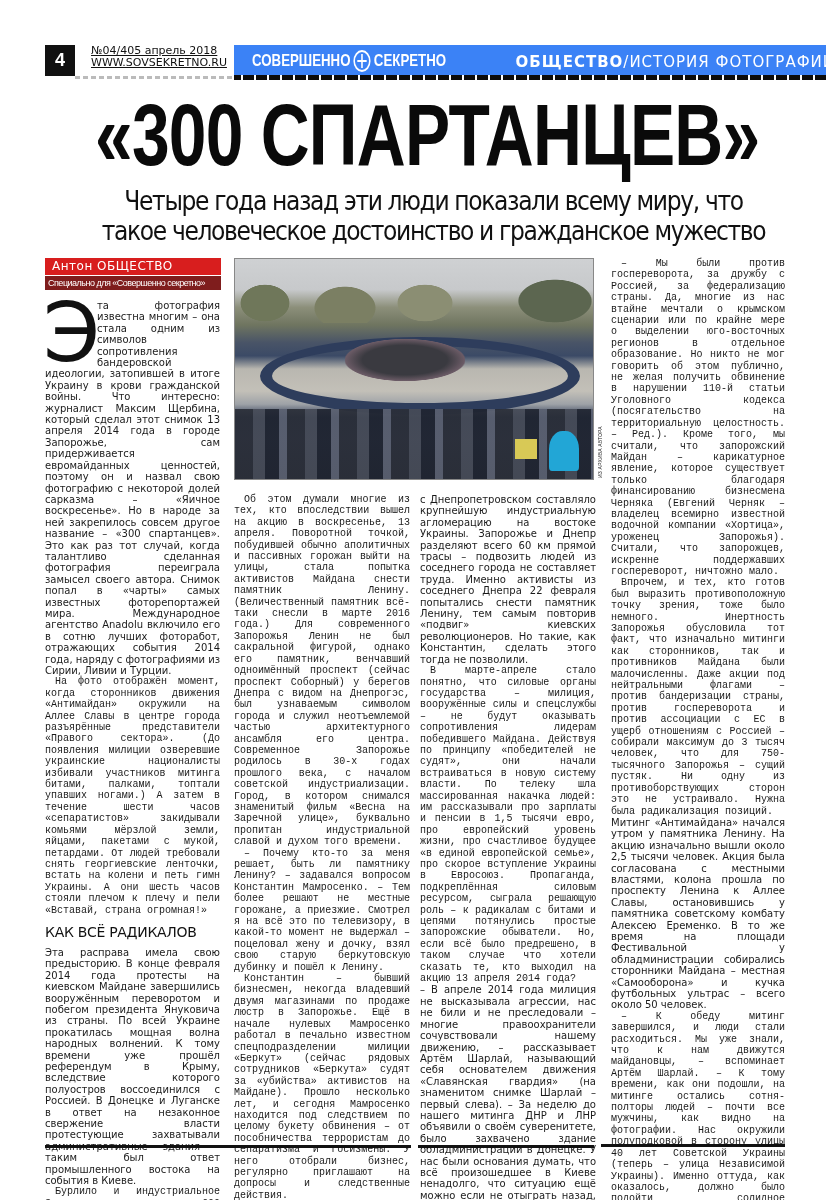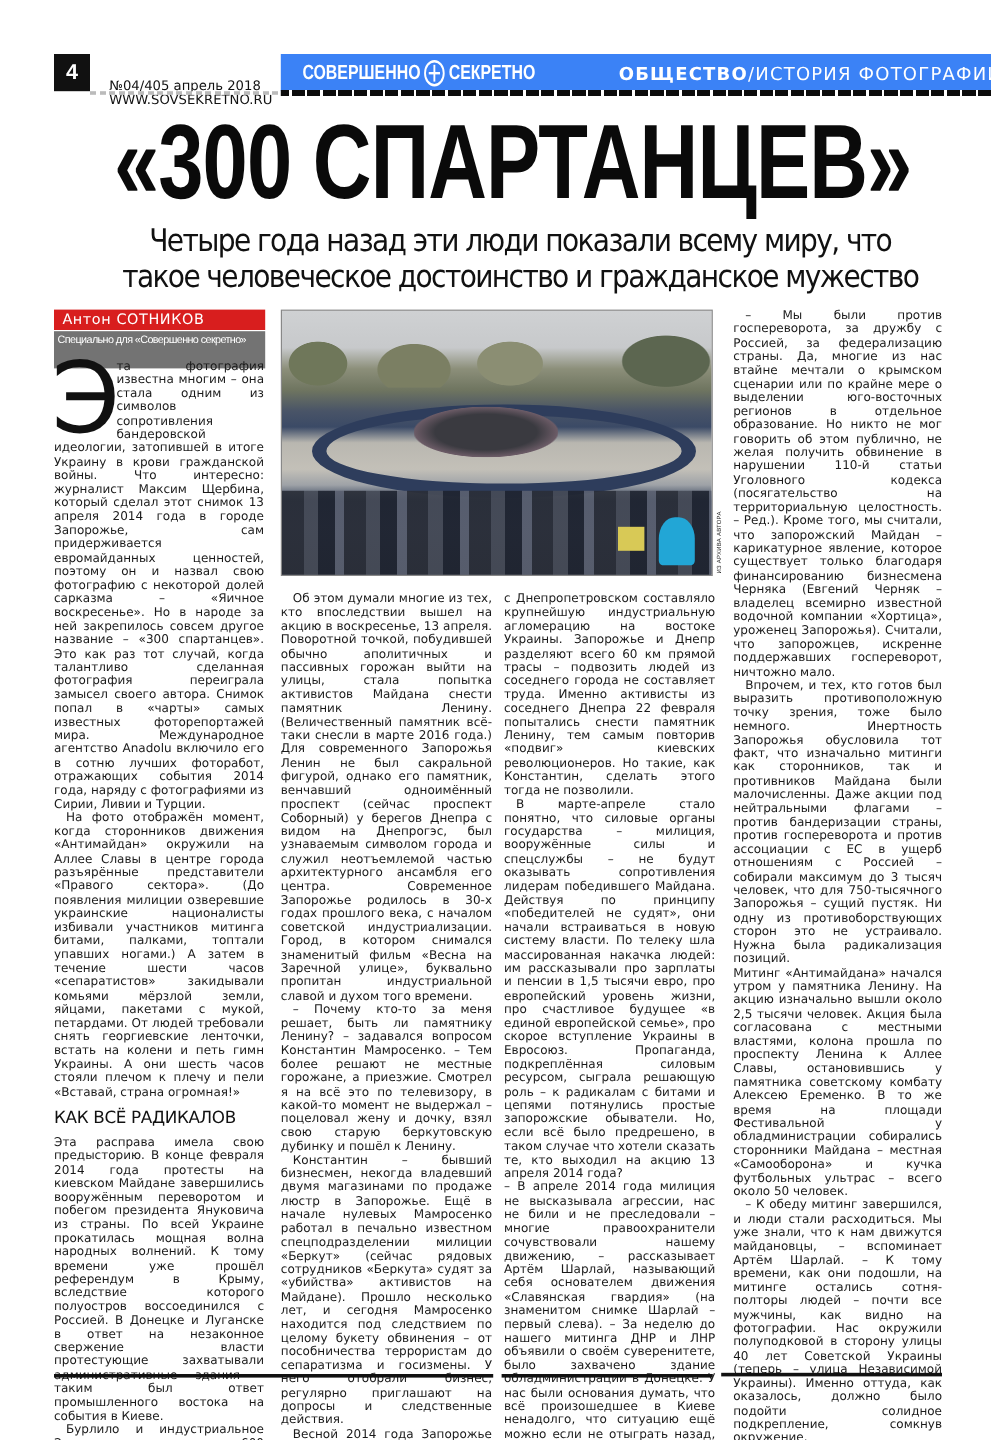--- a/index.html
+++ b/index.html
@@ -3,21 +3,21 @@
 <meta charset="utf-8">
 <style>
   * { box-sizing: border-box; margin: 0; padding: 0; }
   html, body { width: 826px; height: 1200px; background: #ffffff; overflow: hidden; }
   body { position: relative; font-family: "Liberation Sans", sans-serif; color: #111; }
 
   
   .hdr { position: absolute; top: 45px; left: 45px; width: 326px; height: 31px; }
   .hdr-num { position: absolute; left: 0; top: 0; width: 30px; height: 31px; background: #111; color: #fff;
              font: bold 18px "Liberation Sans", sans-serif; display: flex; align-items: center; justify-content: center; }
-  .hdr-issue { position: absolute; left: 46px; top: 21px; font: 11px "DejaVu Sans", sans-serif; line-height: 12px; color: #111; white-space: nowrap; }
+  .hdr-issue { position: absolute; left: 46px; top: 0; font: 11px "DejaVu Sans", sans-serif; line-height: 12px; color: #111; white-space: nowrap; text-decoration: underline; }
   .hdr-bar { position: absolute; top: 45px; left: 234px; width: 631px; height: 31px; background: #3b82f6; padding-left: 20px; }
   .hdr-bar::after { content: ""; position: absolute; left: 0; right: 0; bottom: -4px; height: 5px;
              background: repeating-linear-gradient(90deg, #0c0c0c 0 7px, #fff 7px 9px, #0c0c0c 9px 13px); }
   .hdr-under { position: absolute; top: 76px; left: 75px; width: 160px; height: 3px;
              background: repeating-linear-gradient(90deg, #bbb 0 5px, #fff 5px 8px); }
   .brand { position: absolute; left: 18px; top: 5px; color: #fff; font: bold 17px "Liberation Sans", sans-serif;
            transform: scaleX(0.78); transform-origin: left center; letter-spacing: 0; white-space: nowrap; display: flex; align-items: center; }
   .brand-globe { display: inline-block; width: 22px; height: 22px; border-radius: 50%; border: 2px solid #fff; margin: 0 4px; position: relative; }
   .brand-globe::before { content: ""; position: absolute; left: 3px; right: 3px; top: 8px; height: 2px; background: #fff; }
   .brand-globe::after { content: ""; position: absolute; top: 2px; bottom: 2px; left: 8px; width: 2px; background: #fff; }
@@ -29,26 +29,26 @@
               font: bold 88px "Liberation Sans", sans-serif; line-height: 86px; color: #0a0a0a;
               transform: scaleX(0.77); transform-origin: center top; white-space: nowrap; letter-spacing: -1px; }
   .subhead { position: absolute; top: 186px; left: 0; width: 826px; text-align: center;
              font: 26px "DejaVu Sans", sans-serif; line-height: 30px; color: #111;
              letter-spacing: -1.5px; padding-left: 41px; }
   .subhead .line { display: block; transform: scaleX(0.9); white-space: nowrap; }
 
   
   .byline { position: absolute; top: 258px; left: 45px; width: 176px; }
   .byline-name { background: #d81e1e; color: #fff; font: 12px "DejaVu Sans", sans-serif; height: 17px; line-height: 17px; padding-left: 7px; letter-spacing: .5px; }
-  .byline-role { background: #737373; color: #fff; font: 9px "Liberation Sans", sans-serif; height: 31px; line-height: 14px; padding-left: 3px; margin-top: 1px; letter-spacing: -0.5px; white-space: nowrap; overflow: hidden; }
+  .byline-role { background: #7f1d1d; color: #fff; font: 9px "Liberation Sans", sans-serif; height: 14px; line-height: 14px; padding-left: 3px; margin-top: 1px; letter-spacing: -0.5px; white-space: nowrap; overflow: hidden; }
 
   
   .col { position: absolute; font: 10px "DejaVu Sans", sans-serif; line-height: 11.4px; color: #1a1a1a; text-align: justify; }
   .col p { margin: 0; text-indent: 0; }
-  .col p.ind { text-indent: 10px; }
+  .col p.ind { text-indent: 10px; font-family: Liberation Mono, monospace; }
   .col p + p { margin-top: 0; }
   .col h3 { font: 14px "DejaVu Sans", sans-serif; line-height: 16px; text-transform: none; color: #111; margin: 8px 0 7px; text-align: left; letter-spacing: -0.3px; }
 
   .c1 { top: 300px; left: 45px; width: 175px; }
   .c2 { top: 494px; left: 234px; width: 176px; }
   .c3 { top: 494px; left: 420px; width: 176px; }
   .c4 { top: 258px; left: 611px; width: 174px; }
 
   .dropcap-wrap { position: relative; }
   .dropcap { float: left; font: 82px "DejaVu Sans", sans-serif; line-height: 66px; width: 50px; height: 66px; margin: 0 4px 0 -2px; color: #111; }
@@ -98,21 +98,21 @@
   <div class="rubric"><b>ОБЩЕСТВО</b><span>/ИСТОРИЯ ФОТОГРАФИИ</span></div>
 </div>
 
 <h1 class="headline">«300 СПАРТАНЦЕВ»</h1>
 <div class="subhead">
   <span class="line">Четыре года назад эти люди показали всему миру, что</span>
   <span class="line">такое человеческое достоинство и гражданское мужество</span>
 </div>
 
 <div class="byline">
-  <div class="byline-name">Антон СОТНИКОВ</div>
+  <div class="byline-name">Антон ОБЩЕСТВО</div>
   <div class="byline-role">Специально для «Совершенно секретно»</div>
 </div>
 
 <div class="col c1">
   <div class="dropcap-wrap">
     <span class="dropcap">Э</span>
     <p>та фотография известна многим – она стала одним из символов сопротивления бандеровской идеологии, затопившей в итоге Украину в крови гражданской войны. Что интересно: журналист Максим Щербина, который сделал этот снимок 13 апреля 2014 года в городе Запорожье, сам придерживается евромайданных ценностей, поэтому он и назвал свою фотографию с некоторой долей сарказма – «Яичное воскресенье». Но в народе за ней закрепилось совсем другое название – «300 спартанцев». Это как раз тот случай, когда талантливо сделанная фотография переиграла замысел своего автора. Снимок попал в «чарты» самых известных фоторепортажей мира. Международное агентство Anadolu включило его в сотню лучших фоторабот, отражающих события 2014 года, наряду с фотографиями из Сирии, Ливии и Турции.</p>
   </div>
   <p class="ind">На фото отображён момент, когда сторонников движения «Антимайдан» окружили на Аллее Славы в центре города разъярённые представители «Правого сектора». (До появления милиции озверевшие украинские националисты избивали участников митинга битами, палками, топтали упавших ногами.) А затем в течение шести часов «сепаратистов» закидывали комьями мёрзлой земли, яйцами, пакетами с мукой, петардами. От людей требовали снять георгиевские ленточки, встать на колени и петь гимн Украины. А они шесть часов стояли плечом к плечу и пели «Вставай, страна огромная!»</p>
   <h3>КАК ВСЁ РАДИКАЛОВ</h3>

